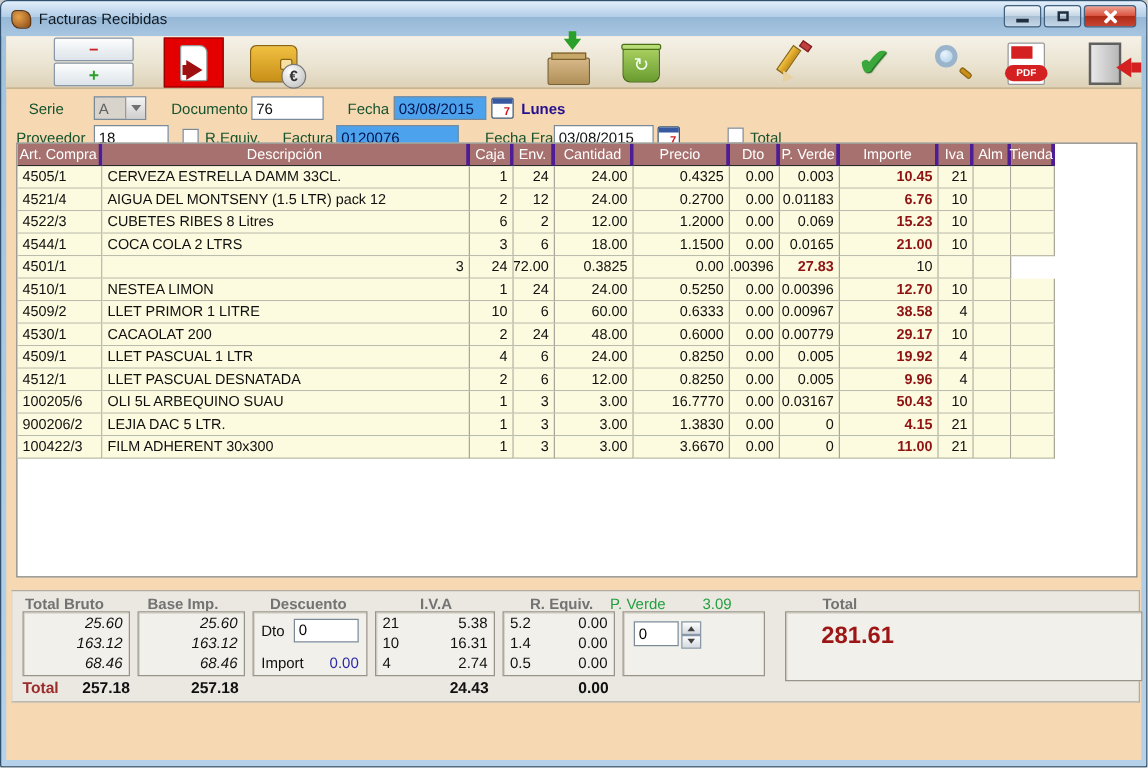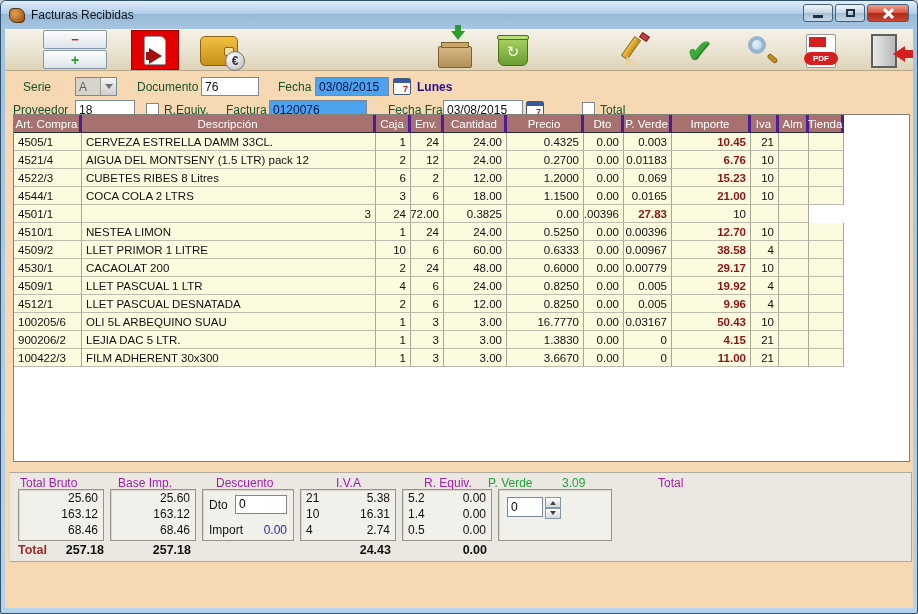--- a/index.html
+++ b/index.html
@@ -104,26 +104,26 @@
   .th { background:#a6716e; color:#fff; font-size:11.5px; height:18px; display:flex; align-items:center;
     justify-content:center; border-right:3px solid #4c1d95; border-bottom:1px solid #2a2a2a; }
   .td { font-size:11.5px; height:18px; background:#fcfbdf; border-right:1px solid #a8a89a;
     border-bottom:1px solid #bcbcac; display:flex; align-items:center; padding:0 4px; color:#101010;
     overflow:hidden; white-space:nowrap; }
   .a-right { justify-content:flex-end; }
   .importe { color:#8e1414; font-weight:bold; }
   
   .summary { position:absolute; left:4px; top:443px; width:903px; height:90px; background:#ebe8e2;
     border:1px solid #b0aba0; border-left-color:#d8d4cc; }
-  .sumlbl { position:absolute; top:3px; font-size:12px; font-weight:normal; color:#a21caf; }
+  .sumlbl { position:absolute; top:3px; font-size:12px; font-weight:bold; color:#737373; }
   .sumlbl.green { color:#22a040; font-weight:normal; }
   .sumval-green { position:absolute; top:3px; font-size:12px; color:#22a040; }
   .sbox { position:absolute; top:16px; height:52px; background:#f2f0ea; border:1px solid #98948a;
     box-shadow:inset 1px 1px 0 #d8d4cc; font-size:12px; }
-  .sbox .vrow { height:16px; display:flex; align-items:center; justify-content:flex-end; padding-right:5px; color:#101010; }
+  .sbox .vrow { height:16px; display:flex; align-items:center; justify-content:flex-end; padding-right:5px; color:#101010;font-style:italic; }
   .sbox .prow { height:16px; display:flex; align-items:center; justify-content:space-between; padding:0 5px; color:#101010; }
   .totrow { position:absolute; top:70px; font-size:12.5px; font-weight:bold; color:#101010; }
   .totrow.red { color:#9c2b2b; }
   .dto-inp { position:absolute; left:32px; top:5px; width:52px; height:19px; background:#fff;
     border:1px solid #7a8a98; font-size:12px; padding:1px 3px; }
   .imp-val { position:absolute; right:6px; top:33px; font-size:12px; color:#2828a8; }
   .desc-lbl { position:absolute; font-size:12px; color:#101010; }
   .spin-inp { position:absolute; left:8px; top:7px; width:36px; height:20px; background:#fff; border:1px solid #7a8a98;
     font-size:12px; padding:1px 3px; display:flex; align-items:center; }
   .spin-btns { position:absolute; left:46px; top:7px; width:16px; height:20px; display:flex; flex-direction:column; }
@@ -507,20 +507,23 @@
         <div class="spin-btns">
           <div class="spin-b">
               <div class="tri-up"></div>
             </div>
           <div class="spin-b">
               <div class="tri-dn"></div>
             </div>
         </div>
       </div>
 
+      <div class="sbox" style="left:618px; width:286px; height:56px;">
+        <span class="grand-total">281.61</span>
+      </div>
 
       <span class="totrow red" style="left:8px;">Total</span>
       <span class="totrow" style="left:40px; width:54px; text-align:right; display:inline-block;">257.18</span>
       <span class="totrow" style="left:100px; width:81px; text-align:right; display:inline-block;">257.18</span>
       <span class="totrow" style="left:290px; width:91px; text-align:right; display:inline-block;">24.43</span>
       <span class="totrow" style="left:392px; width:85px; text-align:right; display:inline-block;">0.00</span>
     </div>
 
   </div>
 </div>

